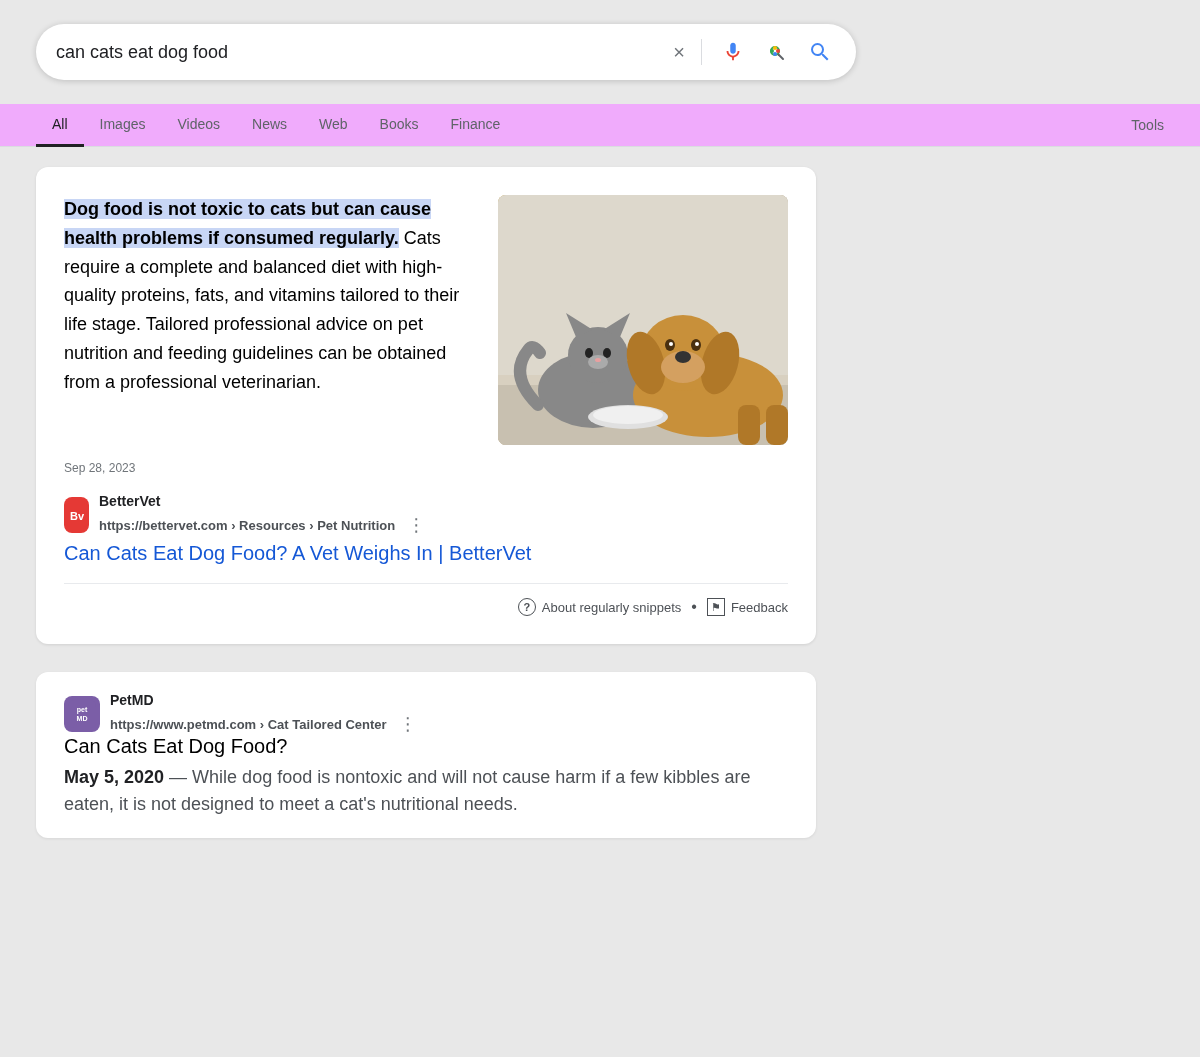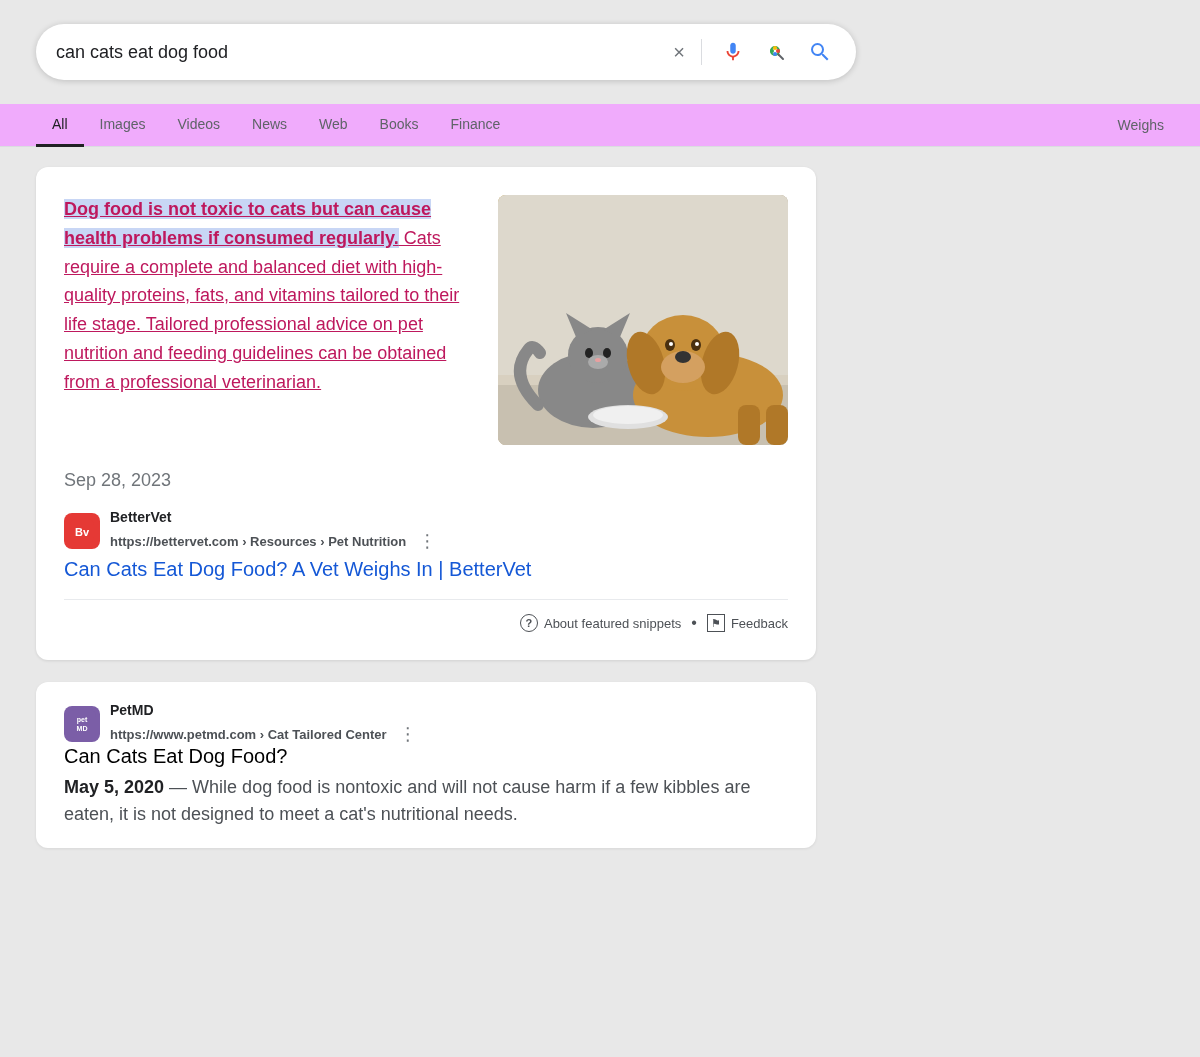--- a/index.html
+++ b/index.html
@@ -101,50 +101,49 @@
     }
     .snippet-body {
       display: flex;
       gap: 24px;
       align-items: flex-start;
     }
     .snippet-text {
       flex: 1;
       font-size: 18px;
       line-height: 1.6;
-      color: #be185d;
-      text-decoration: underline;
+      color: #000000;
     }
     .snippet-highlight {
       background: #c8d6f5;
       font-weight: 600;
     }
     .snippet-image {
       width: 290px;
       height: 250px;
       border-radius: 8px;
       background: linear-gradient(135deg, #b8860b 20%, #8B6914 40%, #a0a0a0 60%, #888 80%);
       flex-shrink: 0;
       overflow: hidden;
       position: relative;
     }
 
     .snippet-date {
-      font-size: 18px;
+      font-size: 12px;
       color: #70757a;
-      margin-top: 25px;
+      margin-top: 16px;
     }
     .snippet-source {
       display: flex;
       align-items: center;
       gap: 10px;
       margin-top: 18px;
     }
     .source-favicon {
-      width: 36px;
+      width: 25px;
       height: 36px;
       border-radius: 8px;
       background: #e53935;
       display: flex;
       align-items: center;
       justify-content: center;
       color: white;
       font-size: 14px;
       font-weight: bold;
       flex-shrink: 0;
@@ -214,21 +213,21 @@
       background: none;
       border: none;
     }
 
     
     .result-card {
       background: white;
       border-radius: 12px;
       padding: 20px 28px;
       max-width: 780px;
-      margin-top: 22px;
+      margin-top: 28px;
       box-shadow: 0 1px 3px rgba(0,0,0,0.08);
     }
     .result-source-row {
       display: flex;
       align-items: center;
       gap: 10px;
     }
     .result-favicon {
       width: 36px;
       height: 36px;
@@ -333,21 +332,21 @@
   <div class="tabs">
     <div class="tab active">All</div>
     <div class="tab">Images</div>
     <div class="tab">Videos</div>
     <div class="tab">News</div>
     <div class="tab">Web</div>
     <div class="tab">Books</div>
     <div class="tab">Finance</div>
   </div>
   <div class="tabs-right">
-    <span class="tools-tab">Weighs</span>
+    <span class="tools-tab">Tools</span>
   </div>
 </div>
 
 <div class="main-content">
 
   <div class="featured-snippet">
     <div class="snippet-body">
       <div class="snippet-text">
         <span class="snippet-highlight">Dog food is not toxic to cats but can cause health problems if consumed regularly.</span><span> Cats require a complete and balanced diet with high-quality proteins, fats, and vitamins tailored to their life stage. Tailored professional advice on pet nutrition and feeding guidelines can be obtained from a professional veterinarian.</span>
       </div>
@@ -420,21 +419,21 @@
           <span class="three-dots">⋮</span>
         </div>
       </div>
     </div>
 
     <a class="snippet-link">Can Cats Eat Dog Food? A Vet Weighs In | BetterVet</a>
 
     <div class="snippet-footer">
       <div class="about-snippets">
         <span class="circle-q">?</span>
-        <span>About featured snippets</span>
+        <span>About regularly snippets</span>
       </div>
       <span class="dot-sep">•</span>
       <button class="feedback-btn">
         <span class="feedback-icon">⚑</span>
         <span>Feedback</span>
       </button>
     </div>
   </div>
 
   <div class="result-card">

